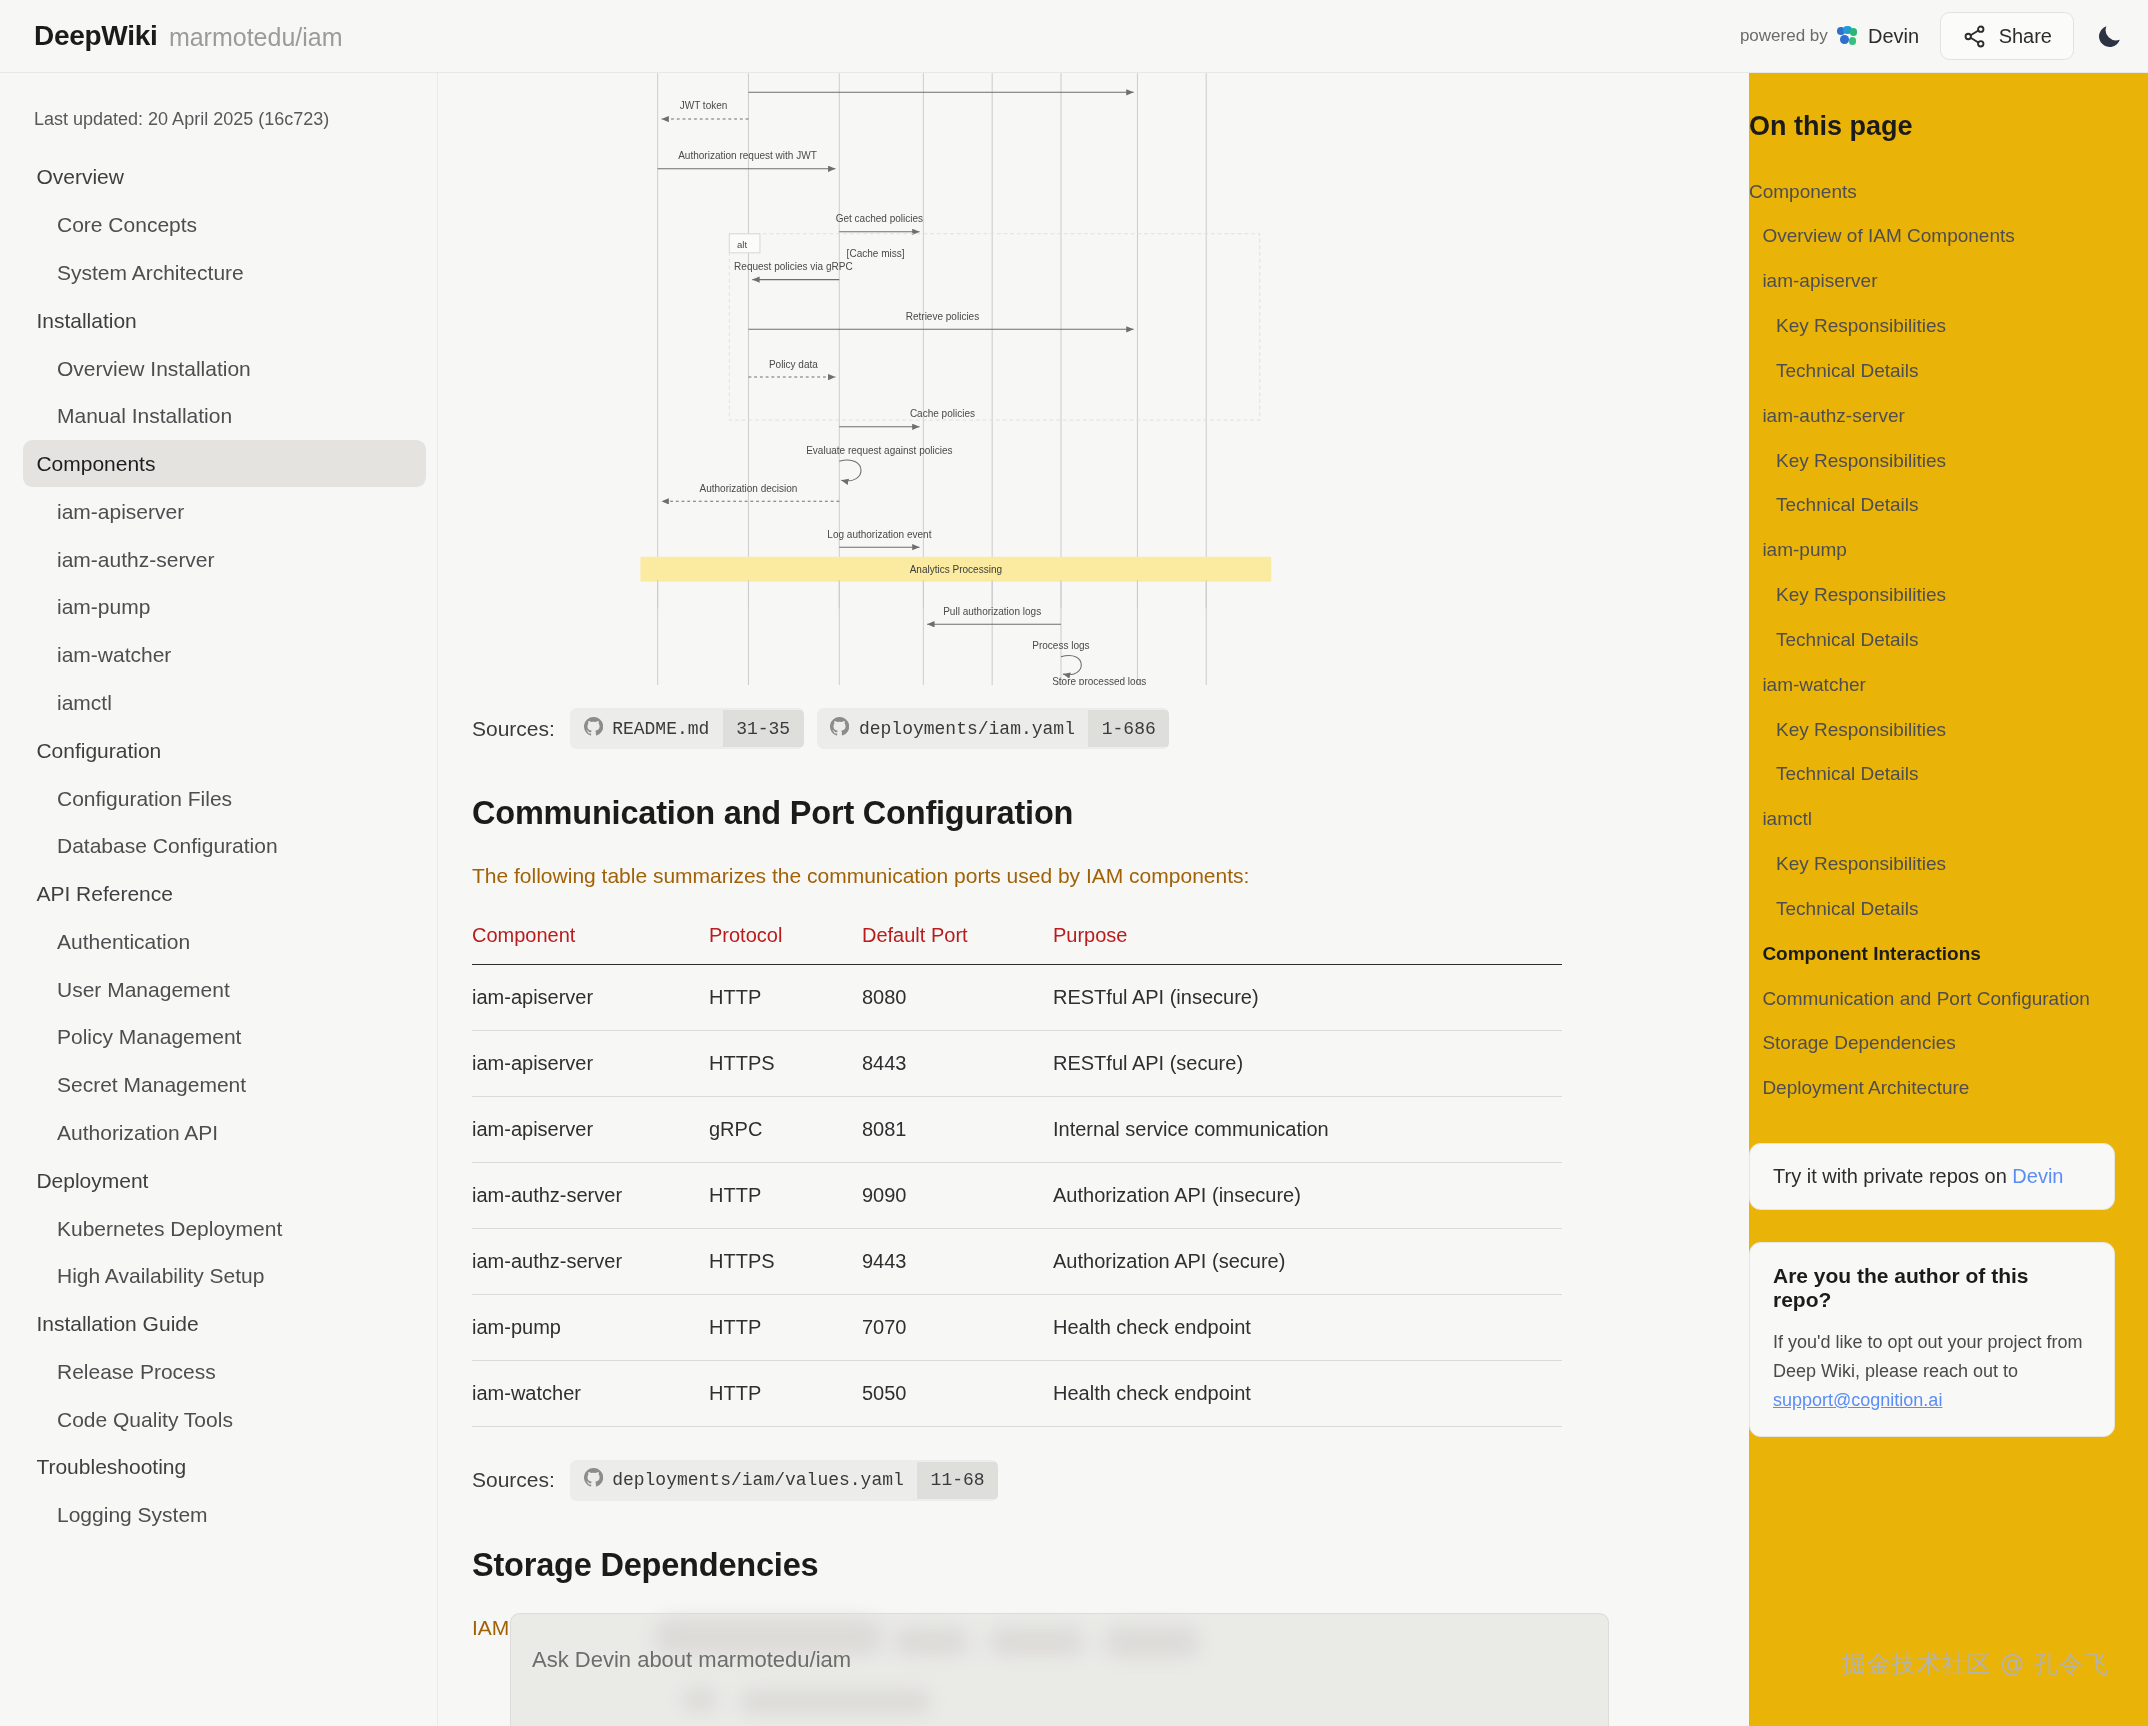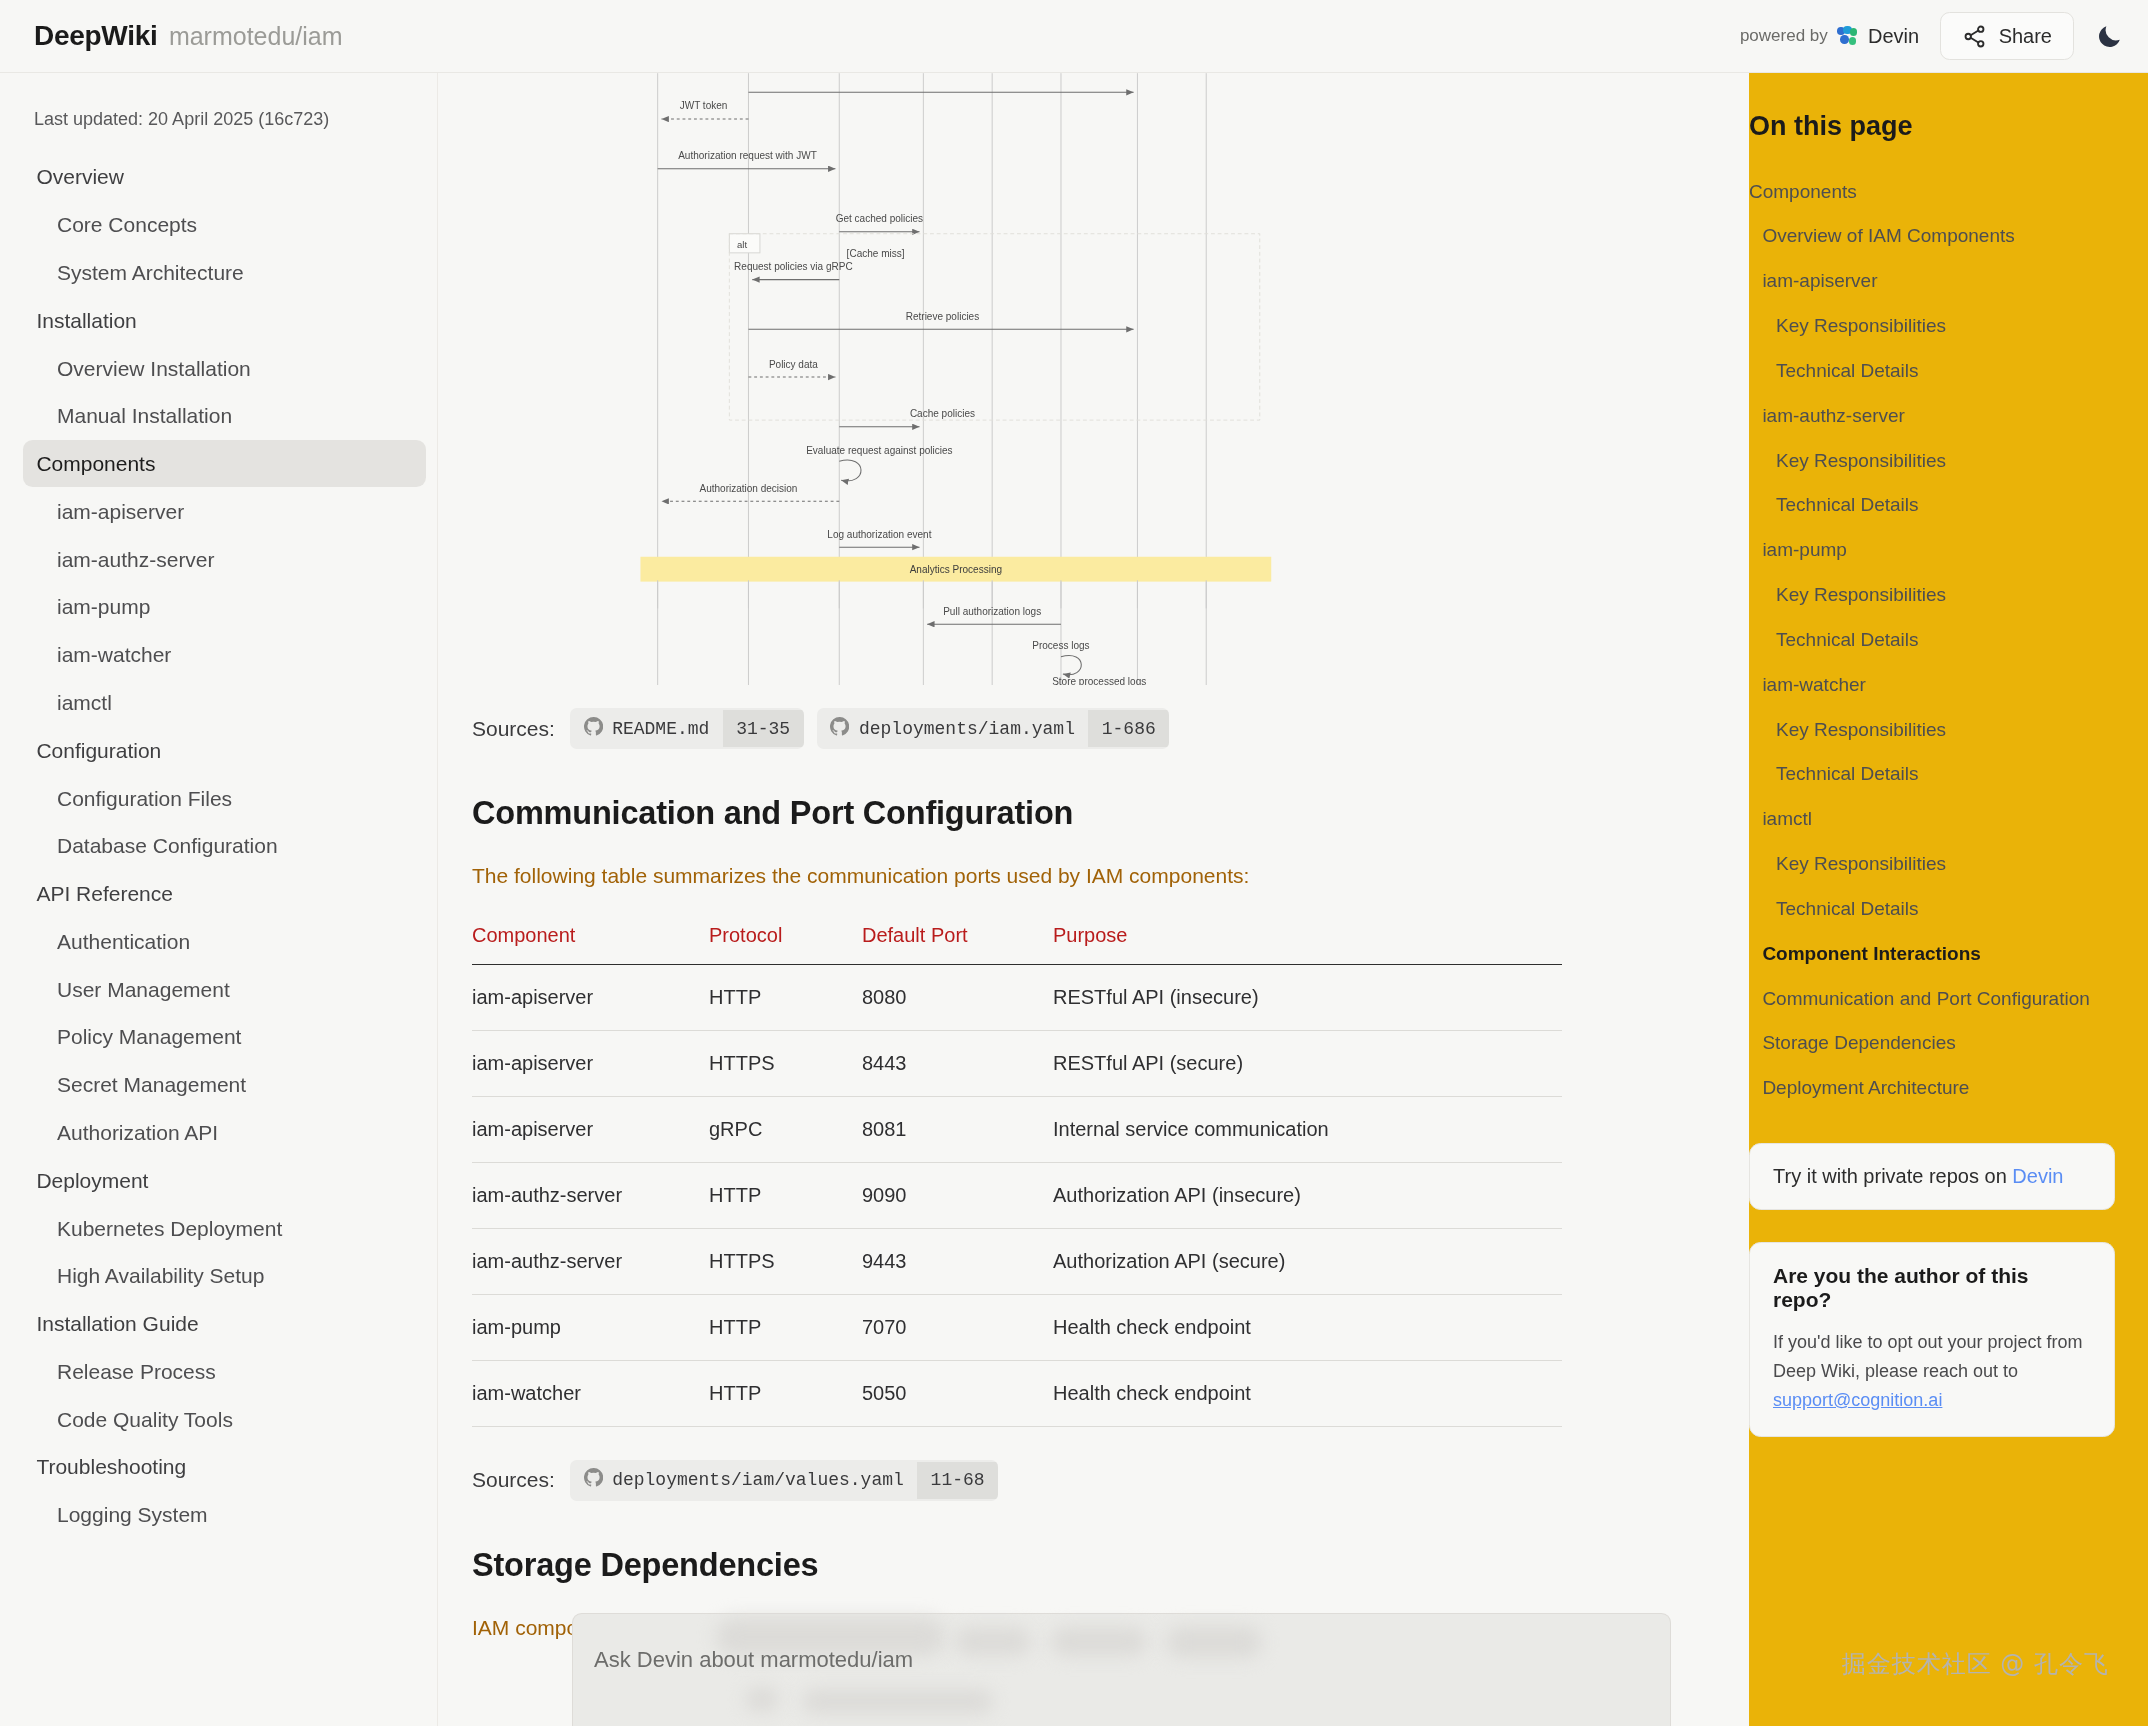--- a/index.html
+++ b/index.html
@@ -15,21 +15,21 @@
   }
 
   
   .header {
     height: 73px;
     display: flex; align-items: center;
     padding: 0 25px 0 34px;
     border-bottom: 1px solid #e9e8e4;
     background: #f7f7f5;
   }
-  .brand { display:flex; align-items:center; gap:11.5px; }
+  .brand { display:flex; align-items:flex-end; gap:11.5px; }
   .brand-name { font-size: 28px; font-weight: 700; color:#1b1b1b; letter-spacing:-0.3px;}
   .brand-repo { font-size: 25px; color:#9b9b97; font-weight:400; }
   .header-right { margin-left:auto; display:flex; align-items:center; gap:21px;}
   .powered { display:flex; align-items:center; gap:9.6px; font-size:17px; color:#6b6b68;}
   .devin-name { font-size:20px; color:#2c2c2c; font-weight:500;}
   .devin-logo { width:21px; height:21px; position:relative; display:inline-block;}
   .devin-logo i { position:absolute; border-radius:50%; display:block;}
   .d1{width:7.6px;height:7.6px;background:#2f6fd0;left:0;top:1.9px;}
   .d2{width:8.6px;height:8.6px;background:#1f9cd8;left:5.7px;top:0px;}
   .d3{width:7.6px;height:7.6px;background:#2bb673;left:12.4px;top:2.9px;}
@@ -137,21 +137,21 @@
     border:1px solid #e6e5e1; border-radius:11.5px;
     padding: 21px 23px; margin-top: 32.5px; background:#f8f8f6;
   }
   .card-line { font-size:20px; color:#2c2c2c;}
   .link { color:#5a8df4; }
   .card-title { font-size:21px; font-weight:700; color:#1b1b1b; margin-bottom:15.3px;}
   .card-body { font-size:18px; color:#4a4a4c; line-height:1.62;}
 
   
   .askbar {
-    position:absolute; left:572px; bottom:0; width:1099px;
+    position:absolute; left:510px; bottom:0; width:1099px;
     background:#eaeae7; border:1px solid #dedcd8;
     border-bottom:none; border-radius:9.6px 9.6px 0 0;
     height:113px; padding:32.5px 0 0 21px;
   }
   .ask-placeholder { font-size:22px; color:#6d6d6b; position:relative; z-index:2;}
   .blur {
     position:absolute; background:#dcdbd8; border-radius:19px;
     filter: blur(8.6px); z-index:1;
   }
   .watermark {

